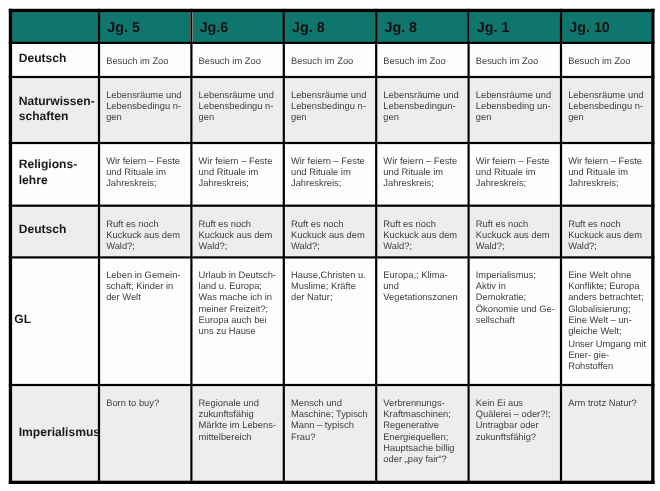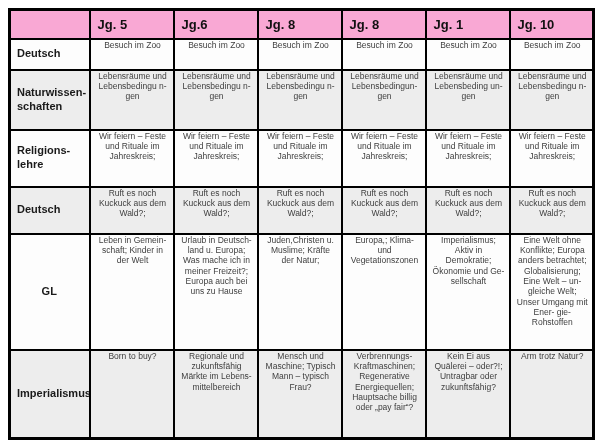--- a/index.html
+++ b/index.html
@@ -24,21 +24,21 @@
     border: 3px solid #000;
   }
   th, td {
     border: 2px solid #000;
     box-sizing: border-box;
     overflow: hidden;
   }
   
   thead tr { height: 29px; }
   thead th {
-    background: #f9a8d4;
+    background: #0f766e;
     color: #111111;
     font-size: 13px;
     font-weight: bold;
     text-align: left;
     vertical-align: middle;
     padding: 2px 4px 2px 7px;
   }
   
   tbody tr:nth-child(odd)  { background: #fdfdfd; }
   tbody tr:nth-child(even) { background: #ededed; }
@@ -52,29 +52,29 @@
   
   tbody th {
     color: #1a1a1a;
     font-size: 11px;
     font-weight: bold;
     text-align: left;
     vertical-align: middle;
     padding: 2px 3px 2px 6px;
     line-height: 1.25;
   }
-  tbody th.center-label { text-align: center; padding-left: 2px; }
+  tbody th.center-label { text-align: left; padding-left: 2px; }
   
   td {
     color: #3e3e3e;
     font-size: 8.5px;
     line-height: 1.22;
-    text-align: center;
+    text-align: left;
     vertical-align: top;
-    padding: 0 4px 3px 6px;
+    padding: 10px 4px 3px 6px;
   }
 </style>
 </head>
 <body>
 
 <div class="page">
   <table class="curriculum">
     <colgroup>
       <col style="width:80px">
       <col style="width:84px">
@@ -129,21 +129,21 @@
         <td>Ruft es noch Kuckuck aus dem Wald?;</td>
         <td>Ruft es noch Kuckuck aus dem Wald?;</td>
         <td>Ruft es noch Kuckuck aus dem Wald?;</td>
         <td>Ruft es noch Kuckuck aus dem Wald?;</td>
         <td>Ruft es noch Kuckuck aus dem Wald?;</td>
       </tr>
       <tr>
         <th class="center-label">GL</th>
         <td>Leben in Gemein- schaft; Kinder in der Welt</td>
         <td>Urlaub in Deutsch- land u. Europa; Was mache ich in meiner Freizeit?; Europa auch bei uns zu Hause</td>
-        <td>Juden,Christen u. Muslime; Kräfte der Natur;</td>
+        <td>Hause,Christen u. Muslime; Kräfte der Natur;</td>
         <td>Europa,; Klima- und Vegetationszonen</td>
         <td>Imperialismus; Aktiv in Demokratie; Ökonomie und Ge- sellschaft</td>
         <td>Eine Welt ohne Konflikte; Europa anders betrachtet; Globalisierung; Eine Welt – un- gleiche Welt; Unser Umgang mit Ener- gie- Rohstoffen</td>
       </tr>
       <tr>
         <th>Imperialismus</th>
         <td>Born to buy?</td>
         <td>Regionale und zukunftsfähig Märkte im Lebens- mittelbereich</td>
         <td>Mensch und Maschine; Typisch Mann – typisch Frau?</td>
         <td>Verbrennungs- Kraftmaschinen; Regenerative Energiequellen; Hauptsache billig oder „pay fair“?</td>

